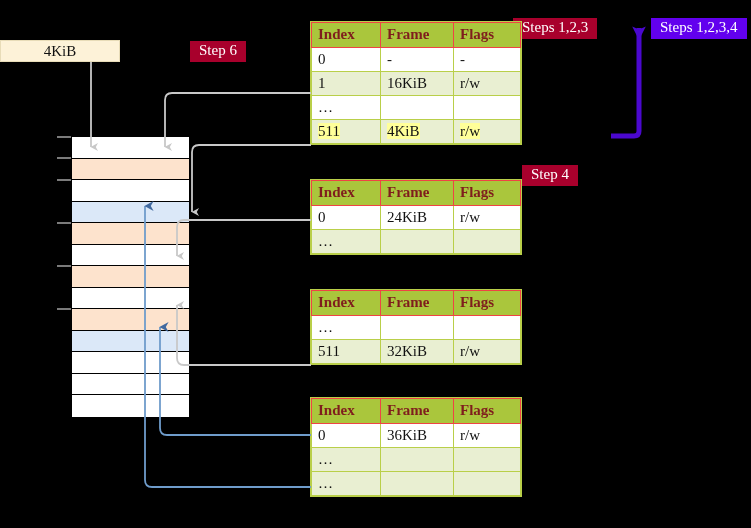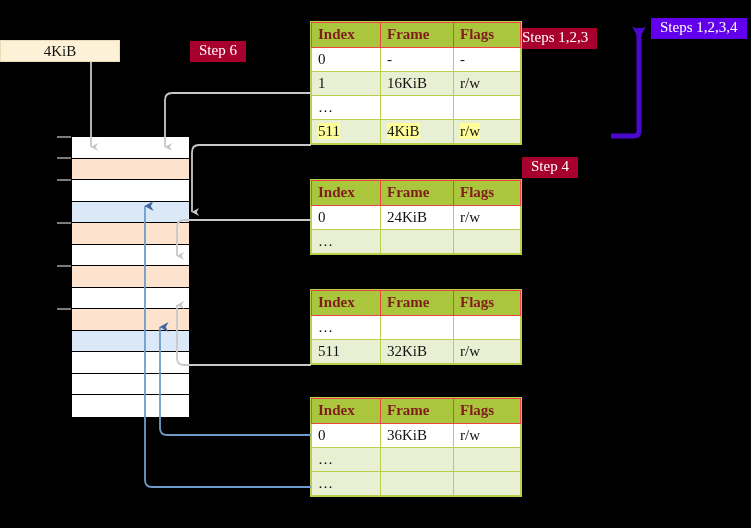--- a/index.html
+++ b/index.html
@@ -49,29 +49,29 @@
 <body>
 
 <div class="abs" id="kib-box">
   <span>4KiB</span>
 </div>
 
 <div class="abs" style="left:190px;top:41px;">
   <span class="badge badge-red">Step 6</span>
 </div>
 
-<div class="abs" style="left:513px;top:18px;margin-top:10px;">
+<div class="abs" style="left:513px;top:18px;">
   <span class="badge badge-red">Steps 1,2,3</span>
 </div>
 
 <div class="abs" style="left:651px;top:18px;">
   <span class="badge badge-blue">Steps 1,2,3,4</span>
 </div>
 
-<div class="abs" style="left:522px;top:157px;">
+<div class="abs" style="left:522px;top:165px;">
   <span class="badge badge-red">Step 4</span>
 </div>
 
 <div class="abs" id="mem">
     <div class="mrow m-white"></div>
     <div class="mrow m-peach"></div>
     <div class="mrow m-white"></div>
     <div class="mrow m-blue"></div>
     <div class="mrow m-peach"></div>
     <div class="mrow m-white"></div>

